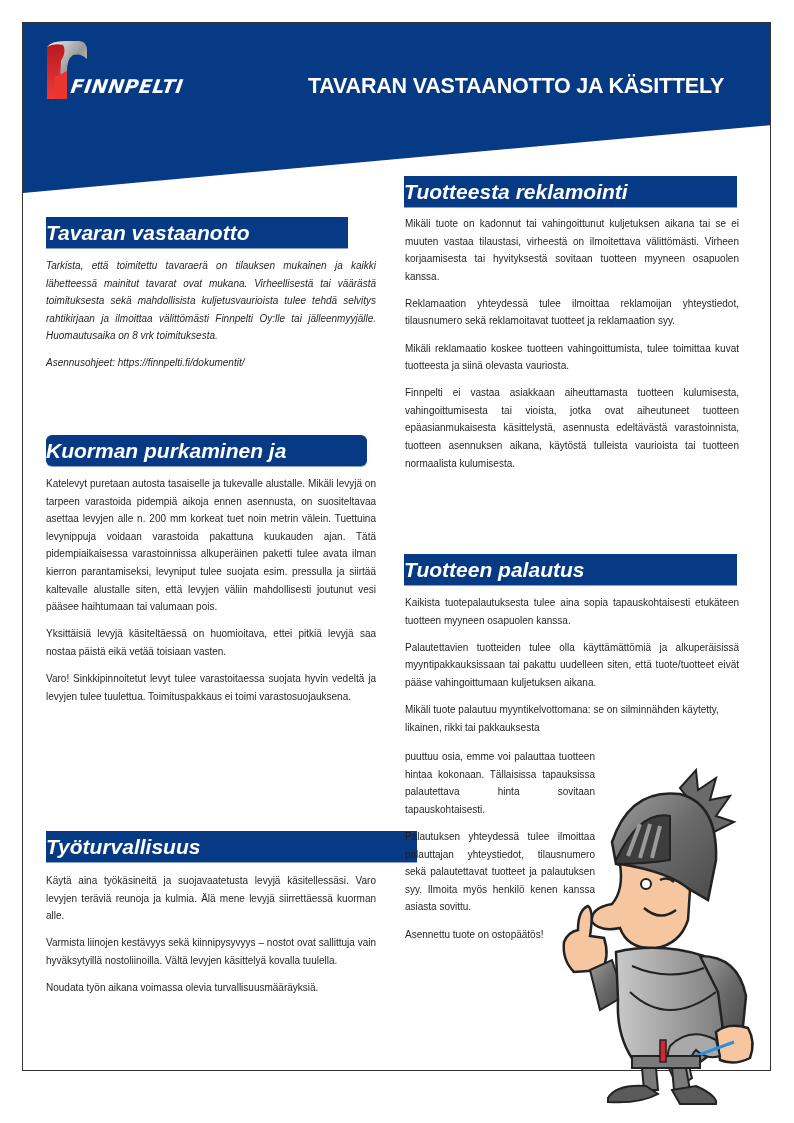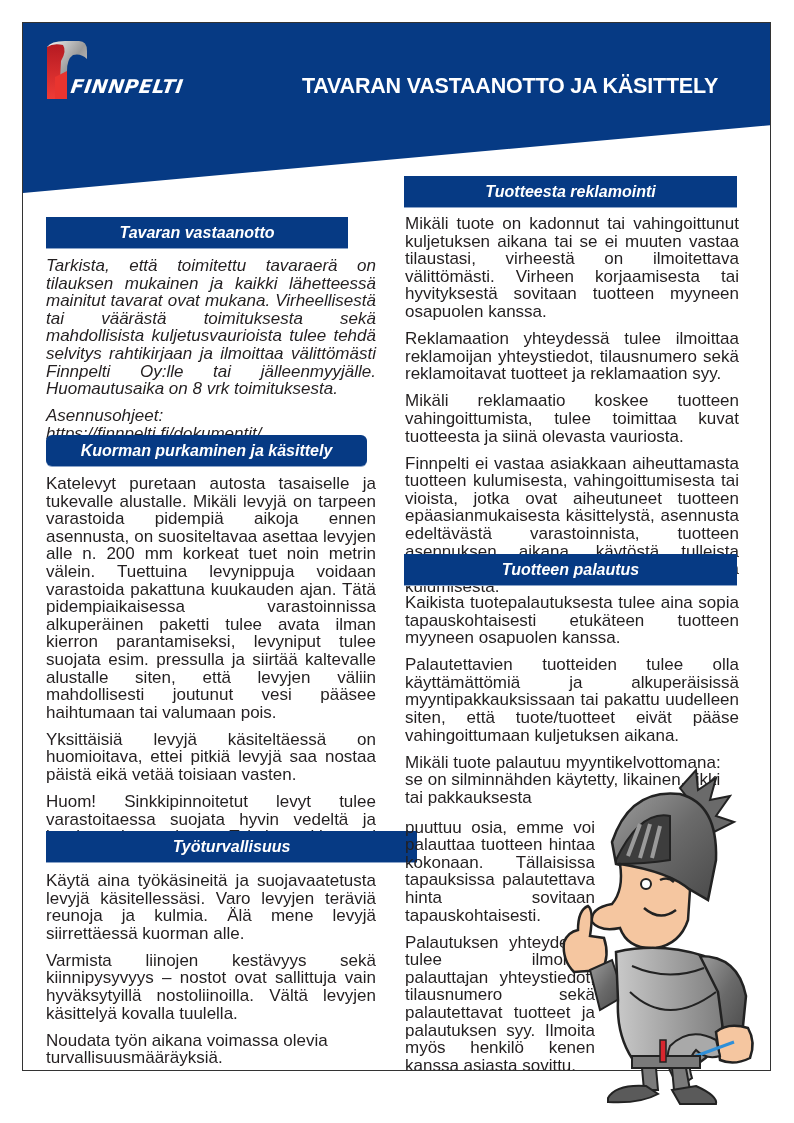--- a/index.html
+++ b/index.html
@@ -5,26 +5,26 @@
   html, body { margin: 0; padding: 0; background: #ffffff; }
   body { width: 794px; height: 1123px; position: relative; overflow: hidden;
          font-family: "Liberation Sans", sans-serif; color: #231f20; }
   .page { position: absolute; left: 22px; top: 22px; width: 749px; height: 1049px;
           border: 1.5px solid #333333; box-sizing: border-box; background: #fff; overflow: hidden; }
   .header-bg { position: absolute; left: 0; top: 0; width: 749px; height: 175px; }
   .logo { position: absolute; left: 22px; top: 18px; width: 200px; height: 60px; }
   .logo-text { position: absolute; left: 48px; top: 52px; font-family: "DejaVu Sans", sans-serif;
                font-weight: bold; font-style: italic; font-size: 19px; color: #ffffff; letter-spacing: 0.5px;
                transform: skewX(-8deg); }
-  .doc-title { position: absolute; left: 279px; top: 51px; color: #ffffff; font-size: 21.5px;
+  .doc-title { position: absolute; left: 285px; top: 51px; color: #ffffff; font-size: 21.5px;
                font-weight: bold; letter-spacing: -0.2px; white-space: nowrap; }
   .section-heading { position: absolute; background: #063a84; color: #ffffff; height: 31px;
-                     line-height: 31px; text-align: center; font-weight: bold; font-style: italic;
-                     font-size: 16px; box-shadow: 0 1px 0 #8aa3c8; }
-  .col { position: absolute; font-size: 17px; line-height: 17.6px; color: #231f20; }
+                     line-height: 31px; font-weight: bold; font-style: italic;
+                     font-size: 21px; box-shadow: 0 1px 0 #8aa3c8; }
+  .col { position: absolute; font-size: 10px; line-height: 17.6px; color: #231f20; }
   .col p { margin: 0 0 9.5px 0; text-align: justify; }
   .col p.nojust { text-align: left; }
   .col.left { left: 23px; width: 330px; }
   .col.right { left: 382px; width: 334px; }
   .narrow { width: 190px; text-align: left; }
   .knight { position: absolute; left: 520px; top: 760px; width: 260px; height: 345px; }
 </style>
 </head>
 <body>
 
@@ -57,21 +57,21 @@
   <div class="section-heading" style="left:23px; top:194px; width:302px;">Tavaran vastaanotto</div>
   <div class="col left" style="top:234px;font-style:italic;">
     <p>Tarkista, että toimitettu tavaraerä on tilauksen mukainen ja kaikki lähetteessä mainitut tavarat ovat mukana. Virheellisestä tai väärästä toimituksesta sekä mahdollisista kuljetusvaurioista tulee tehdä selvitys rahtikirjaan ja ilmoittaa välittömästi Finnpelti Oy:lle tai jälleenmyyjälle. Huomautusaika on 8 vrk toimituksesta.</p>
     <p class="nojust">Asennusohjeet: https://finnpelti.fi/dokumentit/</p>
   </div>
 
   <div class="section-heading" style="left:23px; top:412px; width:321px;border-radius:6px;">Kuorman purkaminen ja käsittely</div>
   <div class="col left" style="top:452px;">
     <p>Katelevyt puretaan autosta tasaiselle ja tukevalle alustalle. Mikäli levyjä on tarpeen varastoida pidempiä aikoja ennen asennusta, on suositeltavaa asettaa levyjen alle n. 200 mm korkeat tuet noin metrin välein. Tuettuina levynippuja voidaan varastoida pakattuna kuukauden ajan. Tätä pidempiaikaisessa varastoinnissa alkuperäinen paketti tulee avata ilman kierron parantamiseksi, levyniput tulee suojata esim. pressulla ja siirtää kaltevalle alustalle siten, että levyjen väliin mahdollisesti joutunut vesi pääsee haihtumaan tai valumaan pois.</p>
     <p>Yksittäisiä levyjä käsiteltäessä on huomioitava, ettei pitkiä levyjä saa nostaa päistä eikä vetää toisiaan vasten.</p>
-    <p>Huom! Sinkkipinnoitetut levyt tulee varastoitaessa suojata hyvin vedeltä ja levyjen tulee tuulettua. Toimituspakkaus ei toimi varastosuojauksena.</p>
+    <p>Varo! Sinkkipinnoitetut levyt tulee varastoitaessa suojata hyvin vedeltä ja levyjen tulee tuulettua. Toimituspakkaus ei toimi varastosuojauksena.</p>
   </div>
 
   <div class="section-heading" style="left:23px; top:808px; width:371px;">Työturvallisuus</div>
   <div class="col left" style="top:849px;">
     <p>Käytä aina työkäsineitä ja suojavaatetusta levyjä käsitellessäsi. Varo levyjen teräviä reunoja ja kulmia. Älä mene levyjä siirrettäessä kuorman alle.</p>
     <p>Varmista liinojen kestävyys sekä kiinnipysyvyys – nostot ovat sallittuja vain hyväksytyillä nostoliinoilla. Vältä levyjen käsittelyä kovalla tuulella.</p>
     <p class="nojust">Noudata työn aikana voimassa olevia turvallisuusmääräyksiä.</p>
   </div>
 
   <div class="section-heading" style="left:381px; top:153px; width:333px;">Tuotteesta reklamointi</div>

